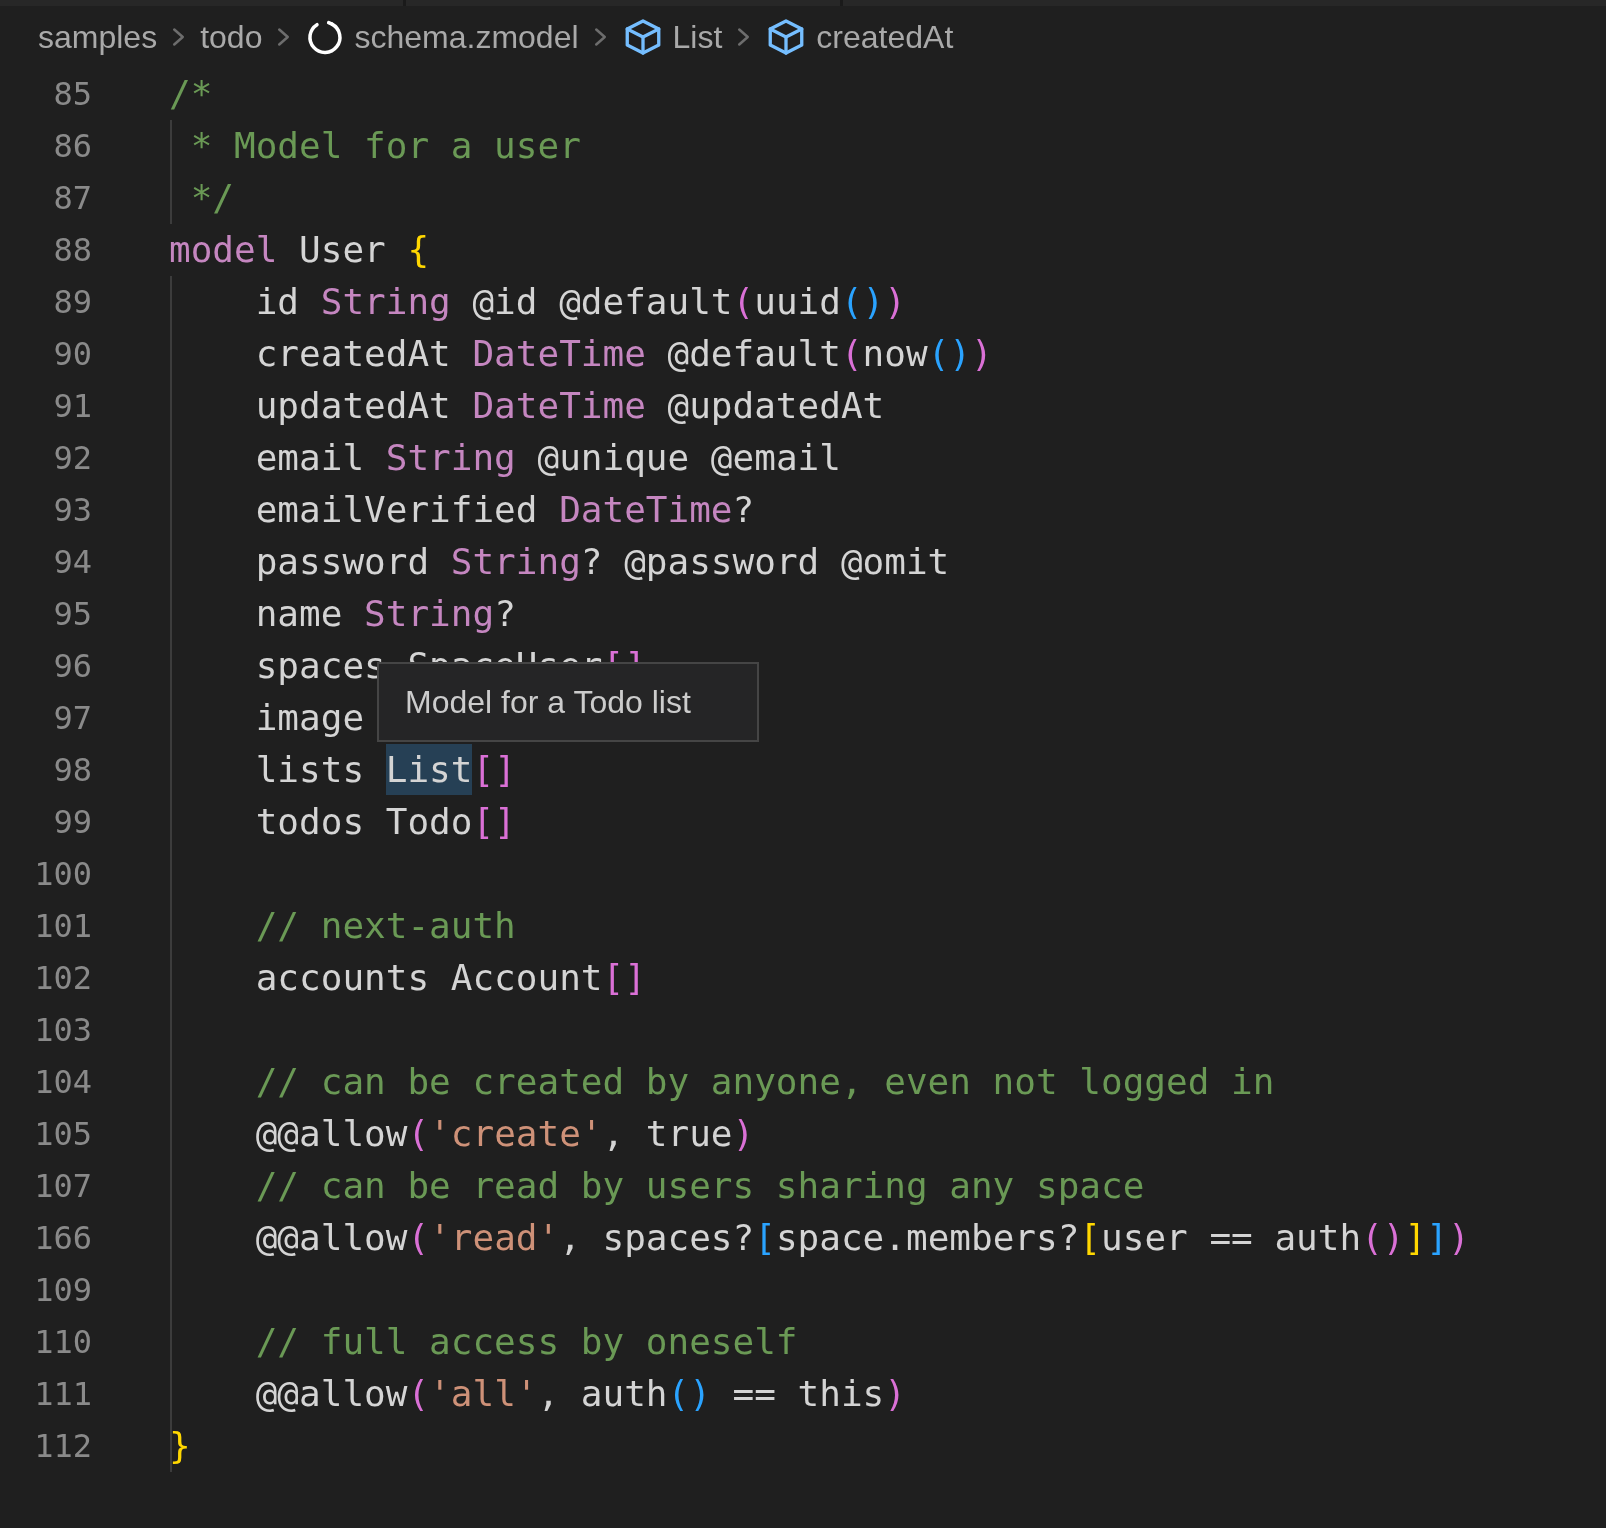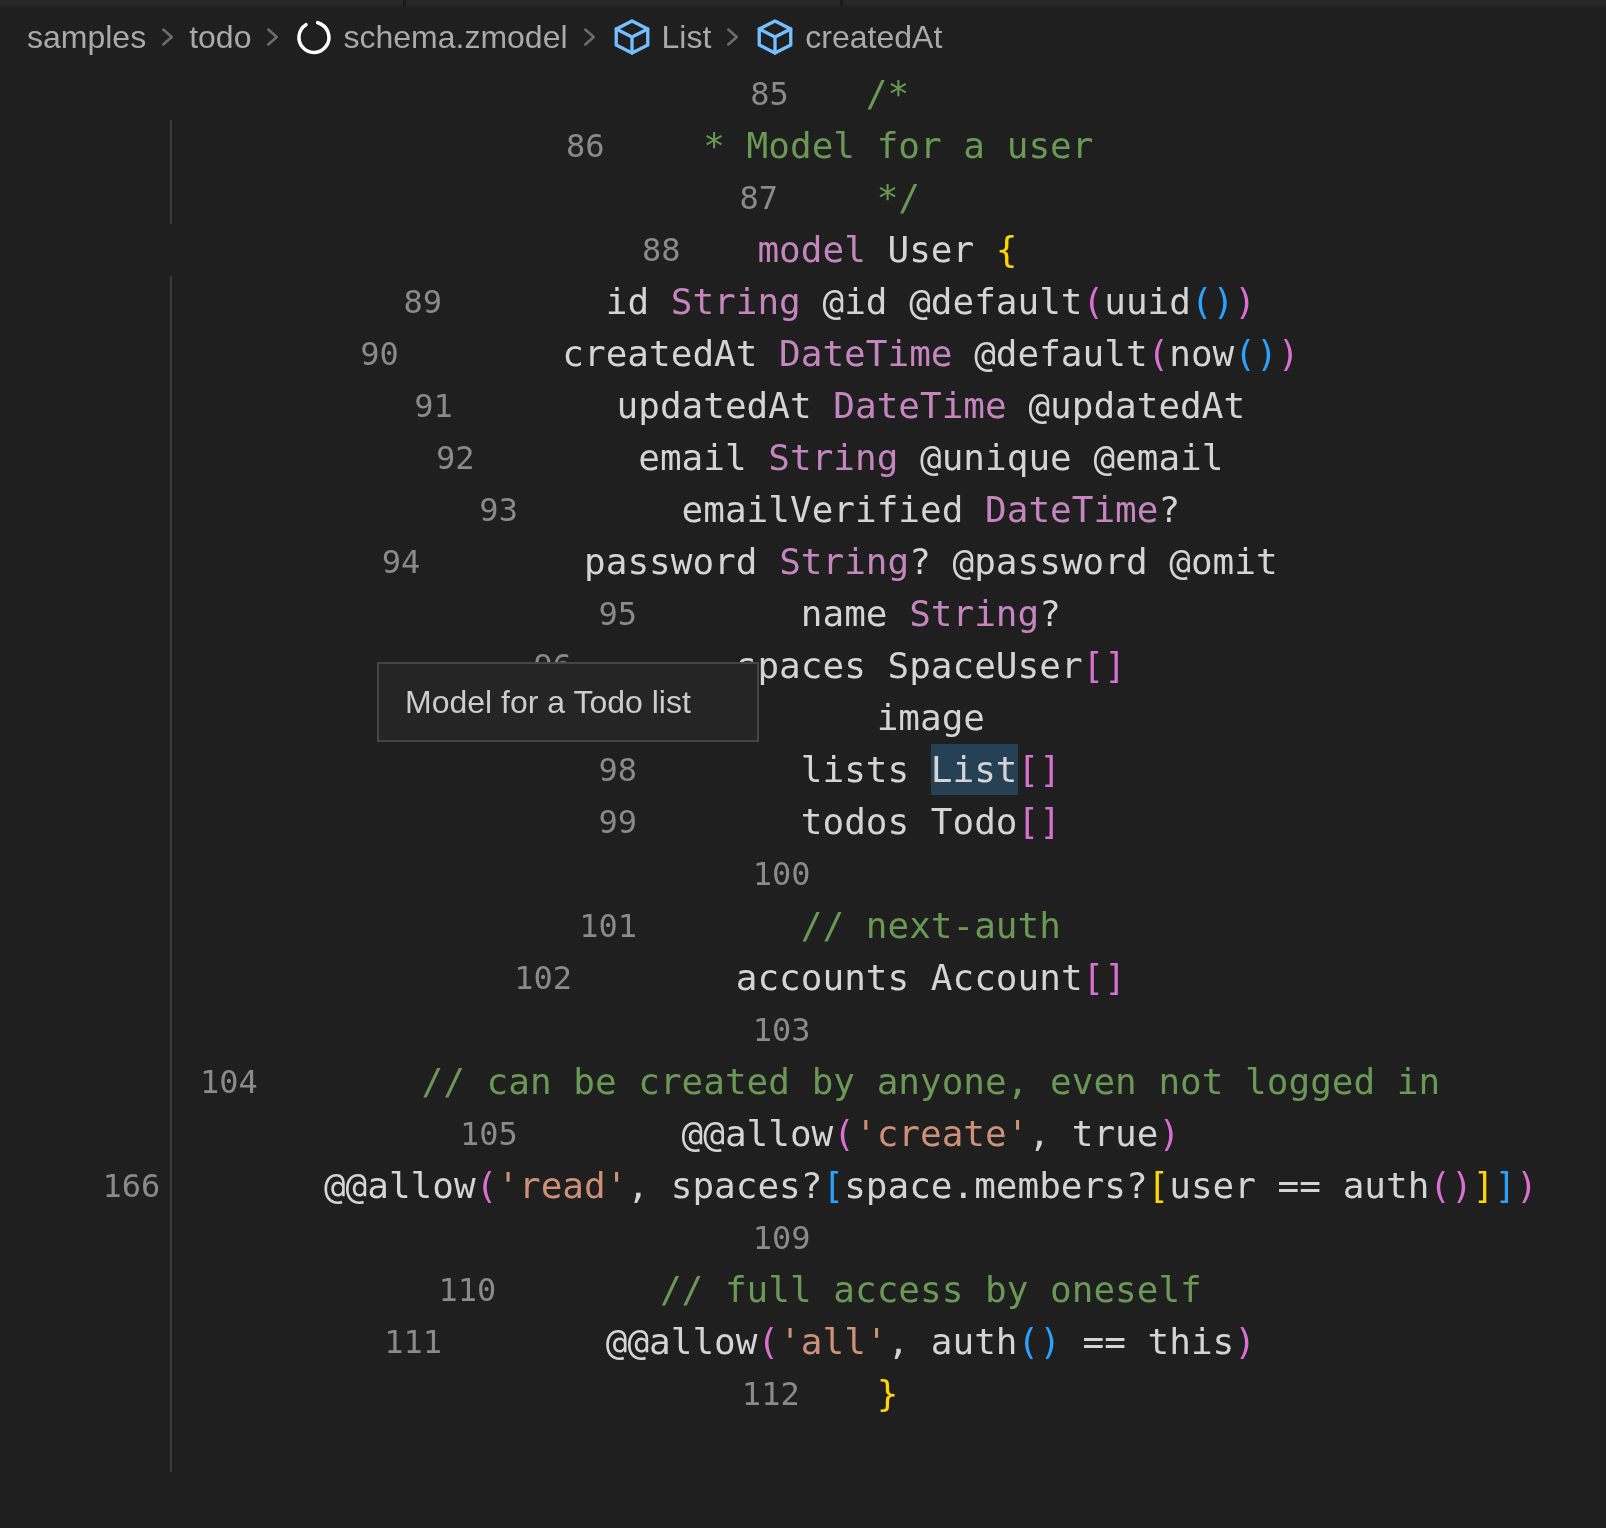--- a/index.html
+++ b/index.html
@@ -6,31 +6,31 @@
   body{
     width:1606px;height:1528px;overflow:hidden;
     background:var(--c-background,#1f1f1f);
     font-family:"Liberation Sans",sans-serif;
   }
   
   .tabstrip{position:relative;height:6px;background:#272727;}
   .tabstrip .sep{position:absolute;top:0;width:3px;height:6px;background:#1a1a1a;}
   
   .breadcrumb{
-    height:62px;display:flex;align-items:center;padding-left:27px;
+    height:62px;display:flex;align-items:center;padding-left:38px;
     color:var(--c-breadcrumb_text,#a9a9a9);font-size:32px;white-space:nowrap;
   }
   .bc-item{display:flex;align-items:center;}
   .bc-icon{display:flex;align-items:center;margin-right:9px;}
   .bc-icon.sync{color:var(--c-sync_icon,#fff);}
   .bc-icon.cube{color:var(--c-symbol_icon_blue,#75beff);}
   .bc-sep{display:flex;align-items:center;margin:0 13px;color:var(--c-breadcrumb_separator,#6d6d6d);}
   
   .code{position:relative;}
-  .line{display:flex;height:52px;line-height:52px;justify-content:center;}
+  .line{display:flex;height:52px;line-height:52px;}
   .num{
     width:92px;text-align:right;flex:none;
     font-family:"DejaVu Sans Mono",monospace;font-size:32px;
     color:var(--c-gutter_number,#8a8a8a);
   }
   .txt{
     padding-left:77px;white-space:pre;
     font-family:"DejaVu Sans Mono",monospace;font-size:36px;
     color:var(--c-code_default,#d4d4d4);
   }
@@ -198,20 +198,24 @@
       </div>
       <div class="line">
         <div class="num">104</div>
         <div class="txt"><span class="c">    // can be created by anyone, even not logged in</span></div>
       </div>
       <div class="line">
         <div class="num">105</div>
         <div class="txt"><span class="d">    @@allow</span><span class="b2">(</span><span class="s">'create'</span><span class="d">, true</span><span class="b2">)</span></div>
       </div>
       <div class="line">
+        <div class="num">107</div>
+        <div class="txt"><span class="c">    // can be read by users sharing any space</span></div>
+      </div>
+      <div class="line">
         <div class="num">166</div>
         <div class="txt"><span class="d">    @@allow</span><span class="b2">(</span><span class="s">'read'</span><span class="d">, spaces?</span><span class="b3">[</span><span class="d">space.members?</span><span class="b1">[</span><span class="d">user == auth</span><span class="b2">(</span><span class="b2">)</span><span class="b1">]</span><span class="b3">]</span><span class="b2">)</span></div>
       </div>
       <div class="line">
         <div class="num">109</div>
         <div class="txt"></div>
       </div>
       <div class="line">
         <div class="num">110</div>
         <div class="txt"><span class="c">    // full access by oneself</span></div>

